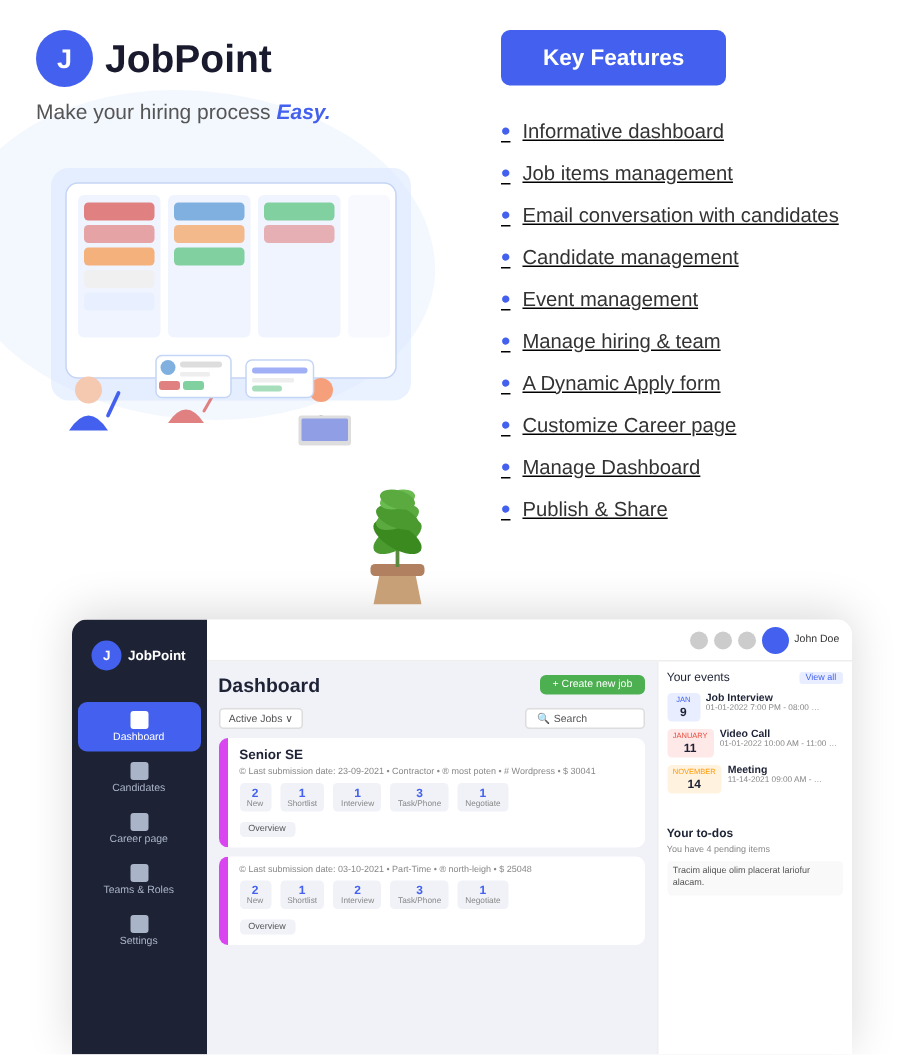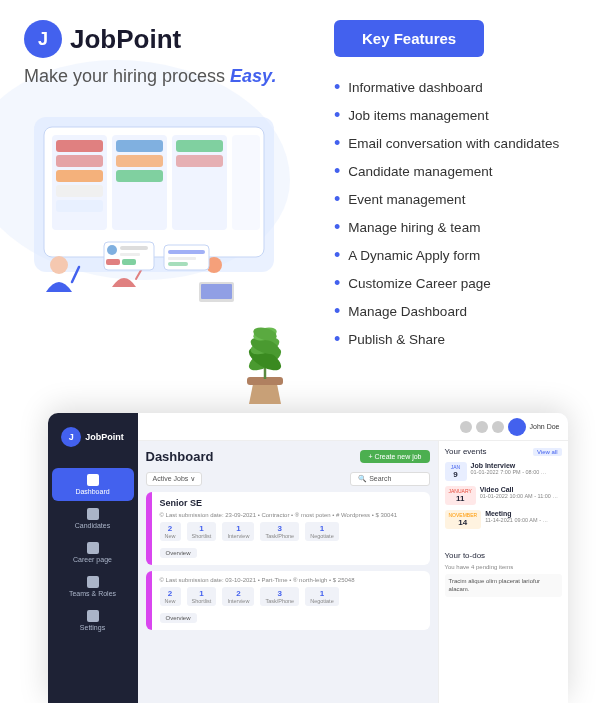--- a/index.html
+++ b/index.html
@@ -43,21 +43,21 @@
       font-weight: bold;
     }
 
     .logo-text {
       font-size: 26px;
       font-weight: 700;
       color: #1a1a2e;
     }
 
     .tagline {
-      font-size: 18px;
+      font-size: 14px;
       color: #555;
     }
 
     .tagline em {
       color: #4361ee;
       font-style: italic;
       font-weight: 600;
     }
 
     .illustration-area {
@@ -69,20 +69,21 @@
 
     
     .illustration-svg {
       width: 100%;
       height: 100%;
     }
 
     .right-panel {
       flex: 1;
       padding-left: 20px;
+      text-decoration: underline;
     }
 
     .key-features-btn {
       background: #4361ee;
       color: white;
       border: none;
       padding: 10px 28px;
       border-radius: 6px;
       font-size: 15px;
       font-weight: 600;
@@ -454,21 +455,21 @@
       color: #1e2235;
     }
 
     .db-event-time {
       font-size: 5.5px;
       color: #888;
     }
 
     .db-todos-title {
       font-size: 8px;
-      font-weight: 400;
+      font-weight: 700;
       color: #1e2235;
       margin-top: 22px;
       margin-bottom: 4px;
     }
 
     .db-todos-info {
       font-size: 6px;
       color: #888;
       margin-bottom: 4px;
     }

